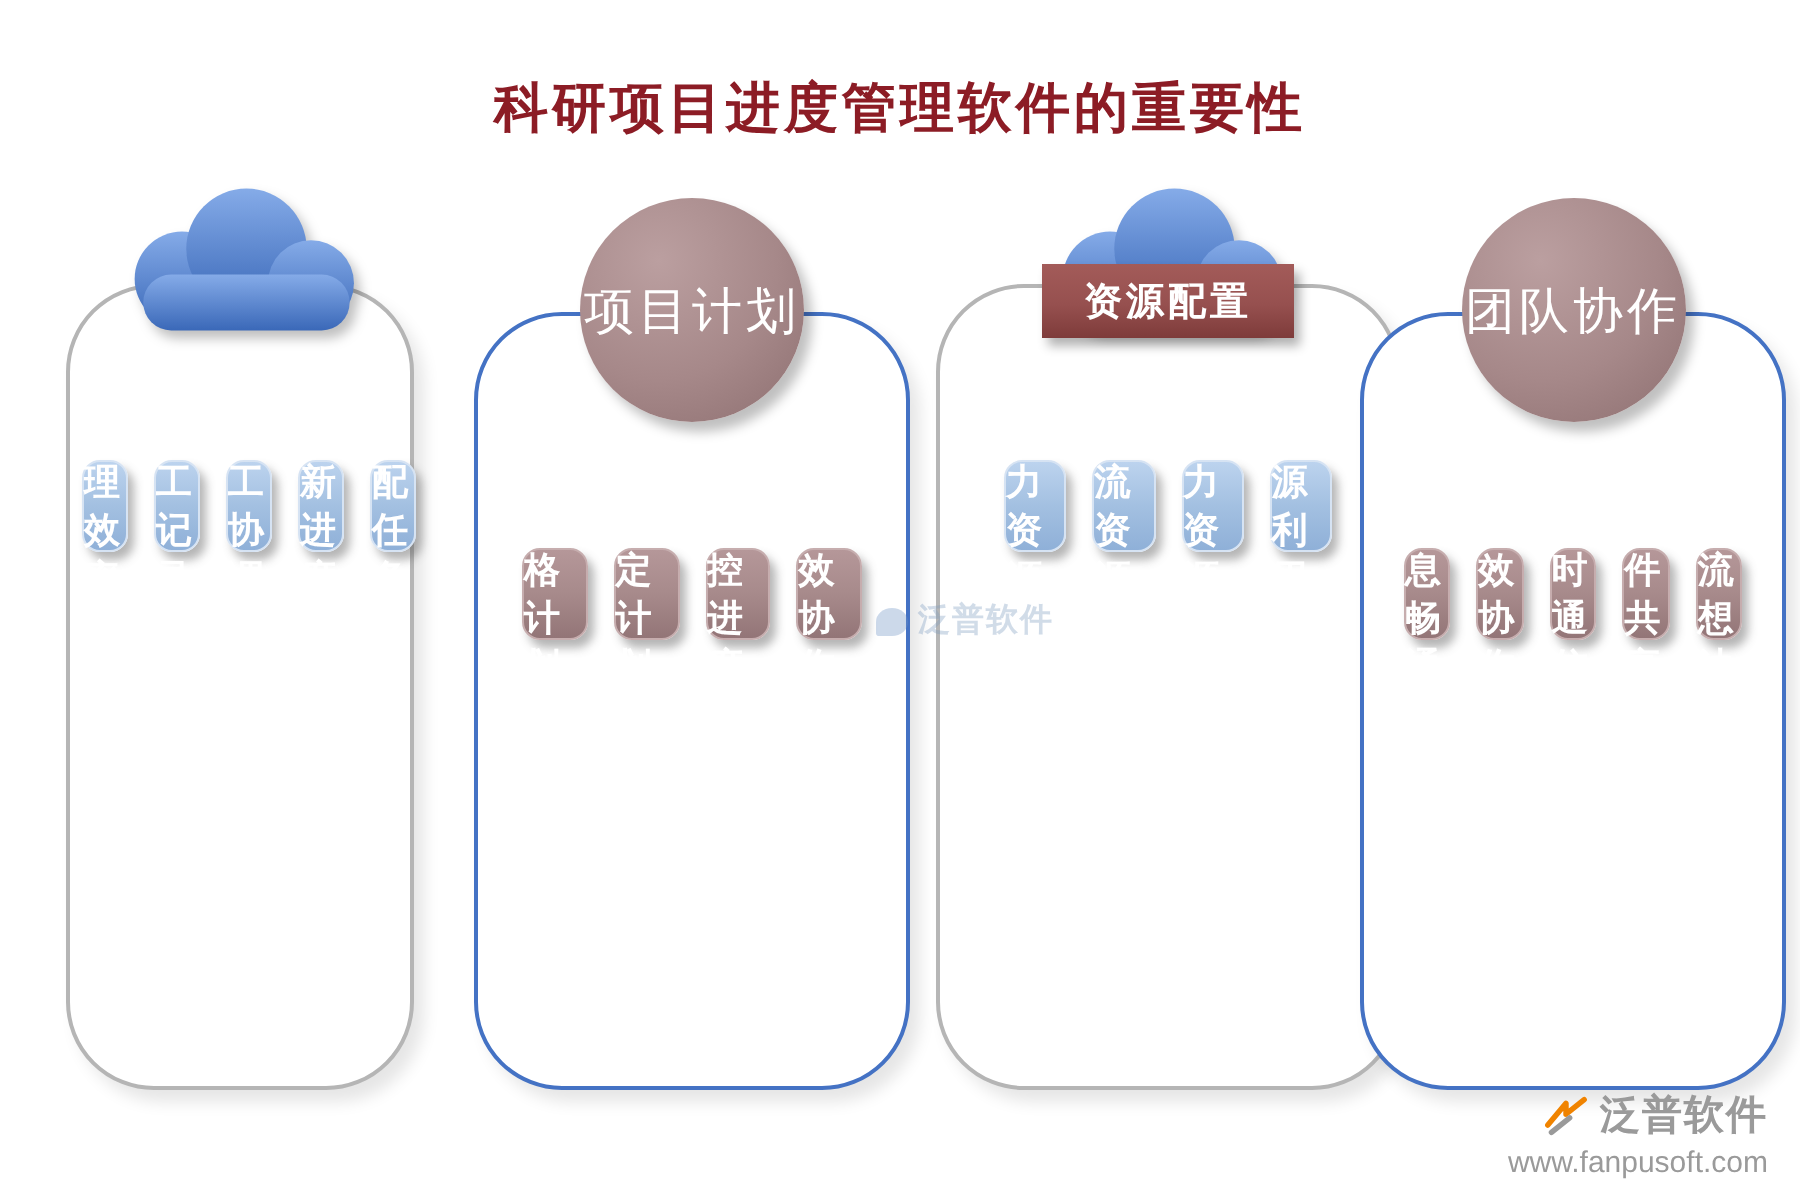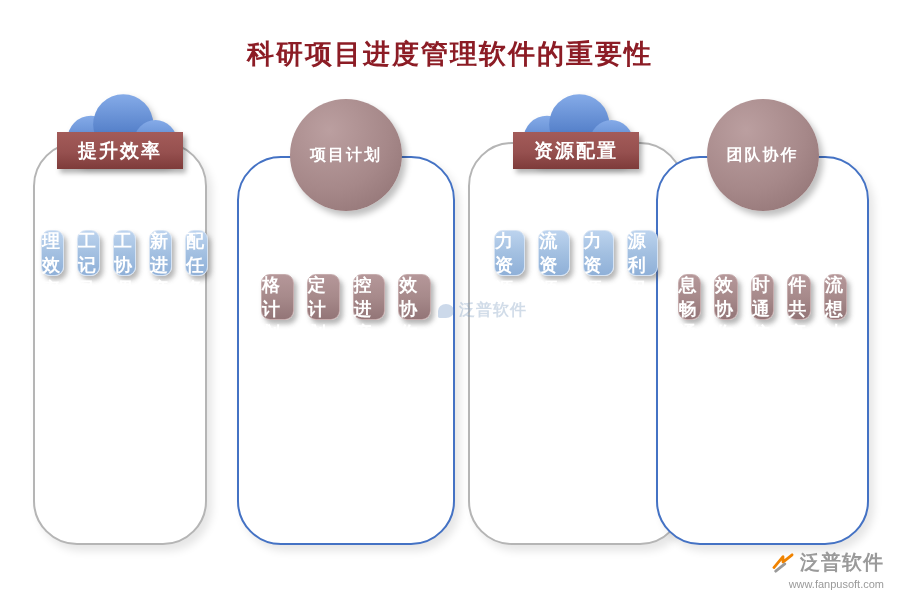--- a/index.html
+++ b/index.html
@@ -8,22 +8,22 @@
     font-family:"Liberation Sans",sans-serif;
   }
   .page-title{
     position:absolute;top:36px;left:0;width:100%;text-align:center;
     font-family:Liberation Mono, monospace;font-weight:bold;font-size:27px;
     color:var(--title,#8c1c25);letter-spacing:2px;
   }
   .column{position:absolute;top:0;height:600px;}
   .col1{left:33px;width:174px;}
   .col2{left:237px;width:218px;}
-  .col3{left:468px;width:216px;}
-  .col4{left:656px;width:213px;}
+  .col3{left:468px;width:216px;padding-left:16px;}
+  .col4{left:680px;width:213px;}
   .panel{
     position:absolute;left:0;right:0;bottom:55px;background:#ffffff;
     border-radius:44px;z-index:1;
     box-shadow:5px 6px 8px rgba(0,0,0,0.10);
   }
   .panel.gray{top:142px;border:2px solid var(--border-gray,#b5b5b5);}
   .panel.blue{top:156px;border:2px solid var(--border-blue,#4472c4);}
   .cloud{
     position:absolute;top:90px;left:50%;transform:translateX(-50%);
     width:140px;height:86px;z-index:2;
@@ -34,21 +34,21 @@
     width:126px;height:37px;z-index:3;
     background:linear-gradient(180deg,#a35b59 0%,var(--banner,#96504f) 55%,#7e3b3a 100%);
     color:#ffffff;font-size:19px;font-weight:bold;letter-spacing:2px;
     display:flex;align-items:center;justify-content:center;
     box-shadow:3px 4px 5px rgba(0,0,0,0.3);
   }
   .circle{
     position:absolute;top:99px;left:50%;transform:translateX(-50%);
     width:112px;height:112px;border-radius:50%;z-index:3;
     background:radial-gradient(circle at 35% 28%,#bb9fa0 0%,var(--circle,#a68889) 55%,#8d6f70 100%);
-    color:#ffffff;font-size:16px;font-weight:bold;letter-spacing:2px;
+    color:#ffffff;font-size:25px;font-weight:normal;letter-spacing:2px;
     display:flex;align-items:center;justify-content:center;
     box-shadow:4px 5px 6px rgba(0,0,0,0.25);
   }
   .items{
     position:absolute;top:230px;left:50%;transform:translateX(-50%);
     display:flex;flex-direction:row;gap:13px;z-index:2;
   }
   .col1 .items{width:158px;}
   .col2 .items{width:170px;}
   .col3 .items{width:164px;font-family:Liberation Serif, serif;}
@@ -73,21 +73,21 @@
   }
   .watermark .wm-blob{
     width:16px;height:14px;border-radius:50% 50% 50% 10%;
     background:#6f94c6;display:inline-block;
   }
   .footer{
     position:absolute;right:16px;bottom:10px;text-align:right;z-index:5;color:#9a9a9a;
   }
   .footer .brand-line{display:flex;align-items:center;justify-content:flex-end;gap:6px;}
   .footer .brand{font-size:20px;font-weight:bold;letter-spacing:1px;}
-  .footer .url{font-size:11px;margin-top:2px;}
+  .footer .url{font-size:15px;margin-top:2px;}
   .hidden-defs{position:absolute;width:0;height:0;}
 </style>
 </head>
 <body>
 
 <div class="canvas">
 
   <svg class="hidden-defs" aria-hidden="true">
     <defs>
       <linearGradient id="cloudGrad" x1="0" y1="0" x2="0" y2="1">
@@ -102,21 +102,20 @@
   <div class="column col1">
     <div class="panel gray"></div>
     <svg class="cloud" viewBox="0 0 130 80">
       <g fill="url(#cloudGrad)">
         <circle cx="38" cy="46" r="22"></circle>
         <circle cx="68" cy="32" r="28"></circle>
         <circle cx="98" cy="48" r="20"></circle>
         <rect x="20" y="44" width="96" height="26" rx="13"></rect>
       </g>
     </svg>
-    <div class="banner">提升效率</div>
     <div class="items">
       <div class="item blue">管理效率</div>
       <div class="item blue">手工记录</div>
       <div class="item blue">人工协调</div>
       <div class="item blue">更新进度</div>
       <div class="item blue">分配任务</div>
     </div>
   </div>
 
   <div class="column col2">

